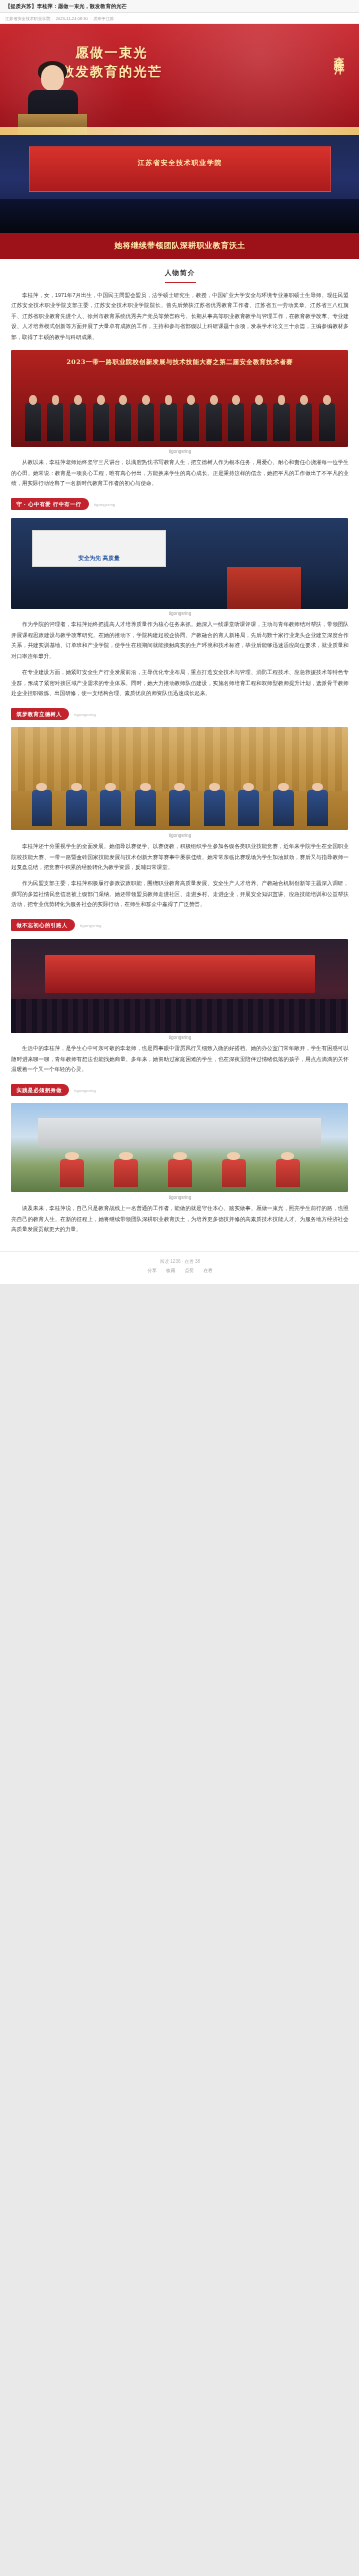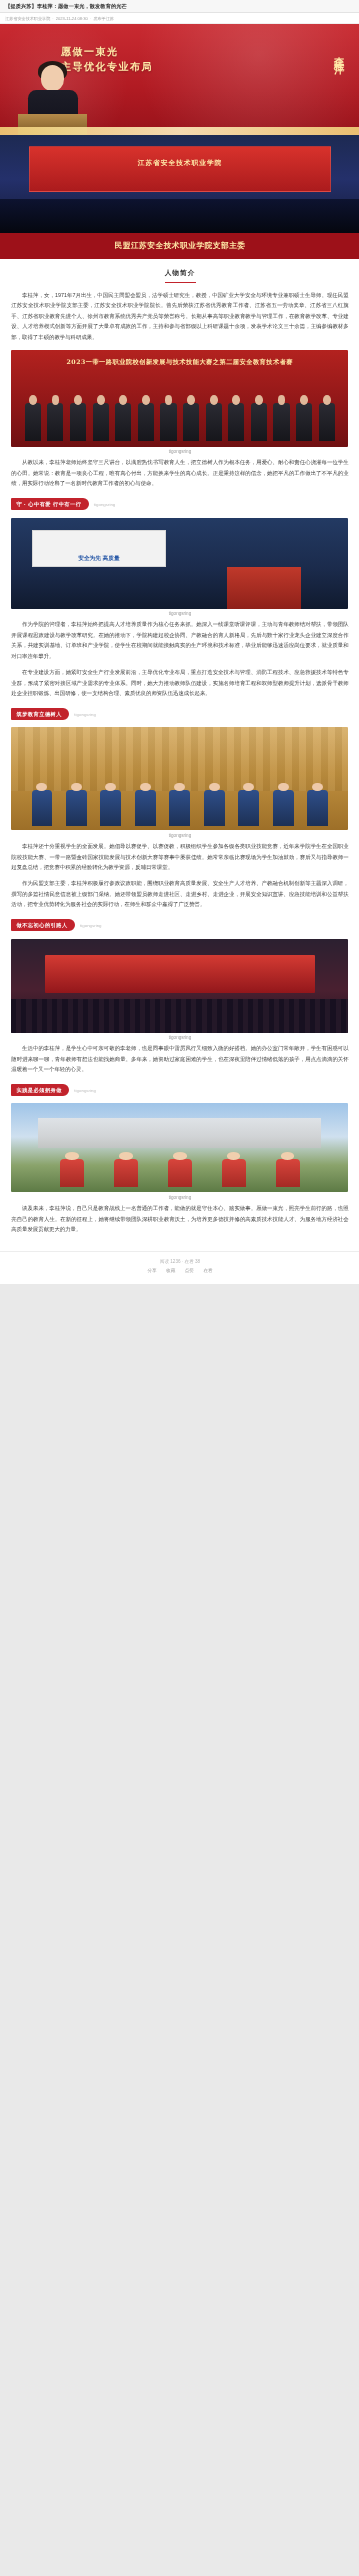--- a/index.html
+++ b/index.html
@@ -52,26 +52,27 @@
     content:"";
     position:absolute; left:-20.6px; top:-15.5px;
     width:155px; height:155px;
     border-radius:50%;
     background: radial-gradient(circle, rgba(255,255,255,.10) 0%, rgba(255,255,255,0) 65%);
   }
   .hero-slogan {
     position:absolute;
     left: 61px; top: 21.6px;
     color: #ffe9a8;
-    font-size: 10px;
+    font-size: 13px;
     line-height: 1.45;
     font-weight: bold;
     letter-spacing: 1.5px;
     text-shadow: 0 1px 2.1px rgba(0,0,0,.25);
-    font-family: Liberation Sans, sans-serif;
+    font-family: Liberation Mono, monospace;
+    text-align: center;
   }
   .hero-name {
     position:absolute;
     right: 13.4px; top: 25px;
     color: #ffe9a8;
     font-size: 10.3px;
     font-weight: bold;
     letter-spacing: 3.1px;
     writing-mode: vertical-rl;
     text-orientation: upright;
@@ -323,41 +324,41 @@
     <span class="sep">·</span>
     <span>2023-11-24 08:30</span>
     <span class="sep">·</span>
     <span>发布于江苏</span>
   </div>
 
   <div class="hero">
     <div class="hero-top">
       <div class="hero-slogan">
         <div>愿做一束光</div>
-        <div>主导优化专业布局</div>
+        <div>散发教育的光芒</div>
       </div>
       <div class="hero-name">李桂萍</div>
       <div class="ph-person">
         <div class="hair"></div>
         <div class="head"></div>
         <div class="body2"></div>
         <div class="podium"></div>
       </div>
       <div class="hero-ribbon"></div>
     </div>
 
     <div class="hero-img photo ph-stage">
       <div class="screen">
         <div class="tx">江苏省安全技术职业学院</div>
       </div>
       <div class="crowd"></div>
     </div>
 
     <div class="hero-caption">
-      <div>民盟江苏安全技术职业学院支部主委</div>
+      <div>她将继续带领团队深耕职业教育沃土</div>
     </div>
   </div>
 
   <div class="sec-title">人物简介</div>
   <div class="sec-rule"></div>
 
   <div class="body">
 
     <p class="para">李桂萍，女，1971年7月出生，中国民主同盟会盟员，法学硕士研究生，教授，中国矿业大学安全与环境专业兼职硕士生导师。现任民盟江苏安全技术职业学院支部主委，江苏安全技术职业学院院长。曾先后荣获江苏省优秀教育工作者、江苏省五一劳动奖章、江苏省三八红旗手、江苏省职业教育先进个人、徐州市教育系统优秀共产党员等荣誉称号。长期从事高等职业教育教学与管理工作，在教育教学改革、专业建设、人才培养模式创新等方面开展了大量卓有成效的工作，主持和参与省部级以上科研课题十余项，发表学术论文三十余篇，主编参编教材多部，取得了丰硕的教学与科研成果。</p>
 

